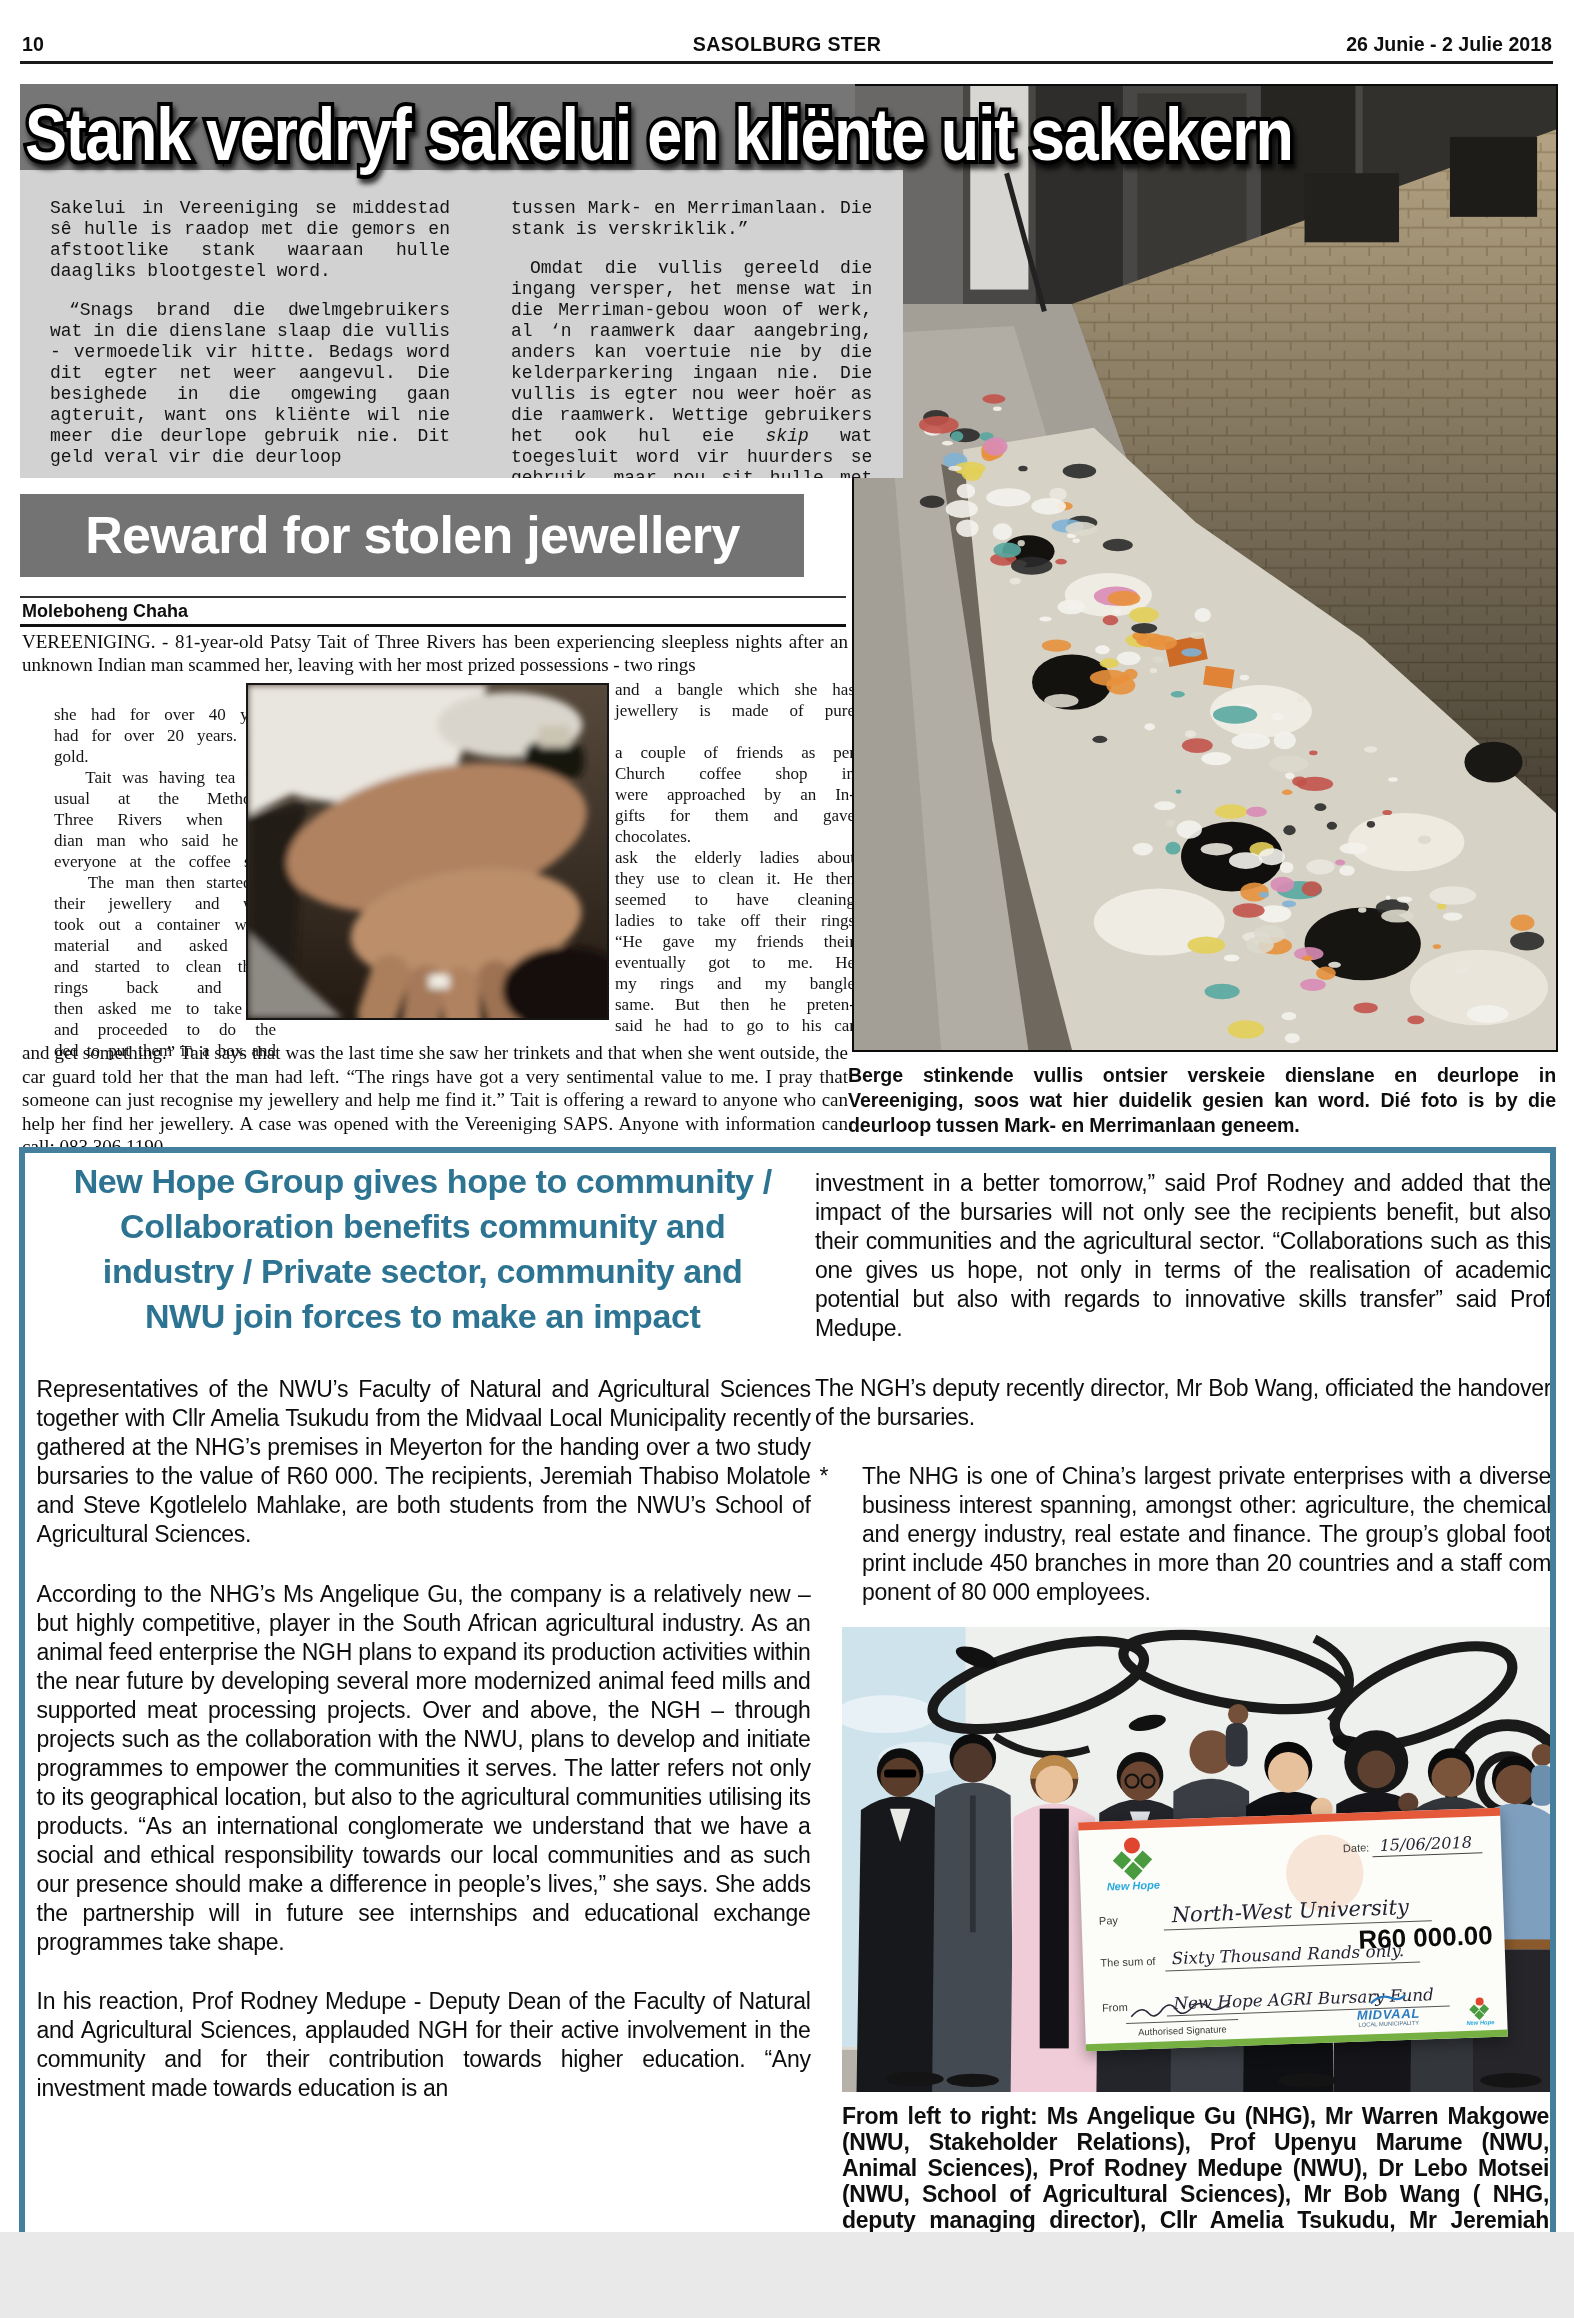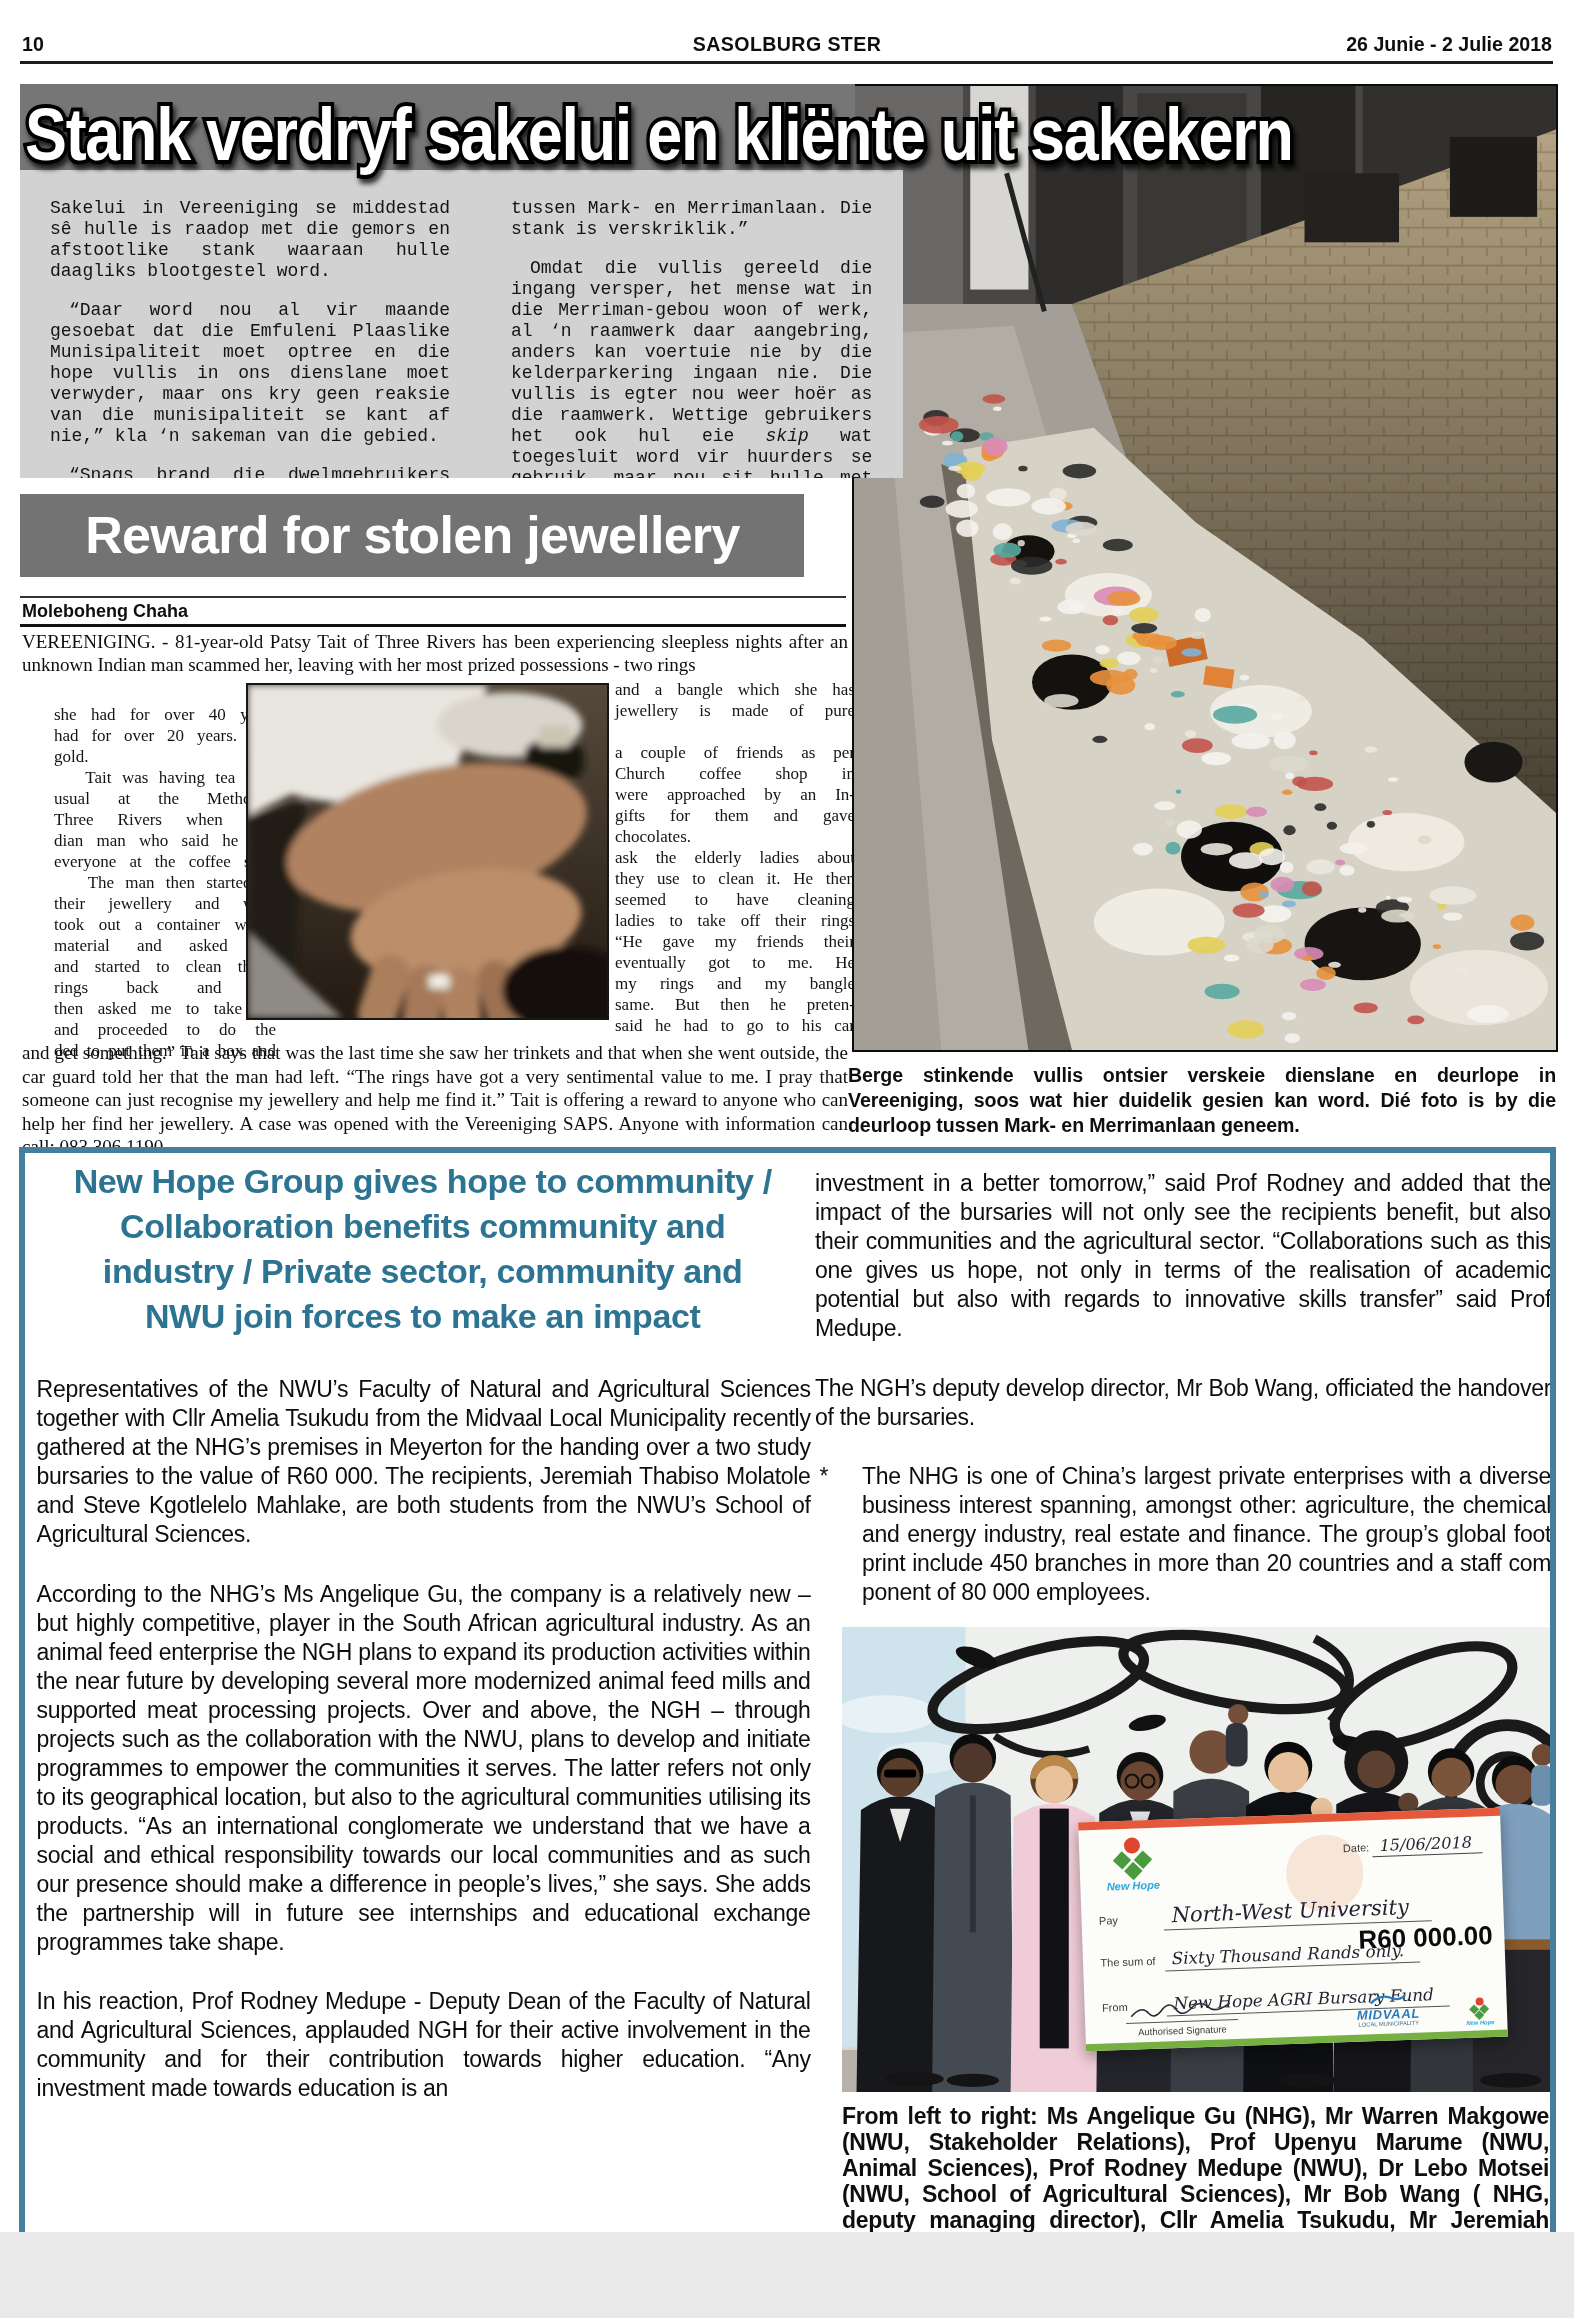--- a/index.html
+++ b/index.html
@@ -309,21 +309,20 @@
 
   <div class="abs h1bg"></div>
   <div class="abs h1wrap">
     <span class="h1stroke">Stank verdryf sakelui en kliënte uit sakekern</span>
     <span class="h1fill">Stank verdryf sakelui en kliënte uit sakekern</span>
   </div>
 
   <div class="abs stank-panel">
     <div class="stank-col stank-col-1">
       <p>Sakelui in Vereeniging se middestad sê hulle is raadop met die gemors en afstootlike stank waaraan hulle daagliks blootgestel word.</p>
-      <p class="ind">“Daar word nou al vir maande gesoebat dat die Emfuleni Plaaslike Munisipaliteit moet optree en die hope vullis in ons dienslane moet verwyder, maar ons kry geen reaksie van die munisipaliteit se kant af nie,” kla ‘n sakeman van die gebied.</p>
       <p class="ind">“Snags brand die dwelmgebruikers wat in die dienslane slaap die vullis - vermoedelik vir hitte. Bedags word dit egter net weer aangevul. Die besighede in die omgewing gaan agteruit, want ons kliënte wil nie meer die deurlope gebruik nie. Dit geld veral vir die deurloop</p>
     </div>
     <div class="stank-col stank-col-2">
       <p>tussen Mark- en Merrimanlaan. Die stank is verskriklik.”</p>
       <p class="ind"><span>Omdat die vullis gereeld die ingang versper, het mense wat in die Merriman-gebou woon of werk, al ‘n raamwerk daar aangebring, anders kan voertuie nie by die kelderparkering ingaan nie. Die vullis is egter nou weer hoër as die raamwerk. Wettige gebruikers het ook hul eie </span><span class="it">skip</span><span> wat toegesluit word vir huurders se gebruik, maar nou sit hulle met ander se gemors opgeskeep, kla sakelui.</span></p>
       <p class="ind">Ster het namens die huurders ‘n klagte by Emfuleni ingedien met die versoek dat dringend aandag aan die probleem gegee moet word.</p>
     </div>
   </div>
 
   <div class="abs caption-trash">Berge stinkende vullis ontsier verskeie dienslane en deurlope in Vereeniging, soos wat hier duidelik gesien kan word. Dié foto is by die deurloop tussen Mark- en Merrimanlaan geneem.</div>
@@ -409,21 +408,21 @@
 NWU join forces to make an impact</h2>
 
     <div class="nwu-left">
       <p>Representatives of the NWU’s Faculty of Natural and Agricultural Sciences together with Cllr Amelia Tsukudu from the Midvaal Local Municipality recently gathered at the NHG’s premises in Meyerton for the handing over a two study bursaries to the value of R60 000.  The recipients, Jeremiah Thabiso Molatole and Steve Kgotlelelo Mahlake, are both students from the NWU’s School of Agricultural Sciences.</p>
       <p>According to the NHG’s Ms Angelique Gu, the company is a relatively new – but highly competitive, player in the South African agricultural  industry. As an animal feed enterprise the NGH plans to expand its production activities within the near future by developing several more modernized animal feed mills and supported meat processing projects. Over and above, the NGH – through projects such as the collaboration with the NWU, plans to develop and initiate programmes to empower the communities it serves. The latter refers not only to its geographical location, but also to the agricultural communities utilising its products.  “As an international conglomerate we understand that we have a social  and ethical responsibility towards our local communities and as such our presence should make a difference in people’s lives,” she says. She adds the partnership will in future see internships and educational exchange programmes take shape.</p>
       <p>In his reaction, Prof Rodney Medupe - Deputy Dean of the Faculty of Natural and Agricultural Sciences, applauded NGH for their active involvement in the community and for their contribution towards higher  education. “Any investment made towards education is an</p>
     </div>
 
     <div class="nwu-right">
       <p>investment in a better tomorrow,” said Prof Rodney and added that the impact of the bursaries will not only see the recipients benefit, but also their communities and the agricultural sector. “Collaborations such as this one gives us hope, not only in terms of the realisation of academic potential but also with regards to innovative skills transfer” said Prof Medupe.</p>
-      <p>The NGH’s deputy develop director, Mr Bob Wang, officiated the handover of the bursaries.</p>
+      <p>The NGH’s deputy recently director, Mr Bob Wang, officiated the handover of the bursaries.</p>
       <div class="nwu-bullet">
         <span class="mark">*</span>
         <p>The NHG is one of China’s largest private enterprises with a diverse business interest spanning, amongst other: agriculture, the chemical and energy  industry, real estate and finance. The group’s global foot print include 450 branches in more than 20 countries and a staff com ponent of 80 000 employees.</p>
       </div>
     </div>
 
     <figure class="photo-group" style="margin:0">
       <svg viewBox="0 0 974 640" preserveAspectRatio="none">
         <rect width="974" height="640" fill="#eef0ee"></rect>
         <rect x="0" y="0" width="170" height="640" fill="#cfe3ec"></rect>

